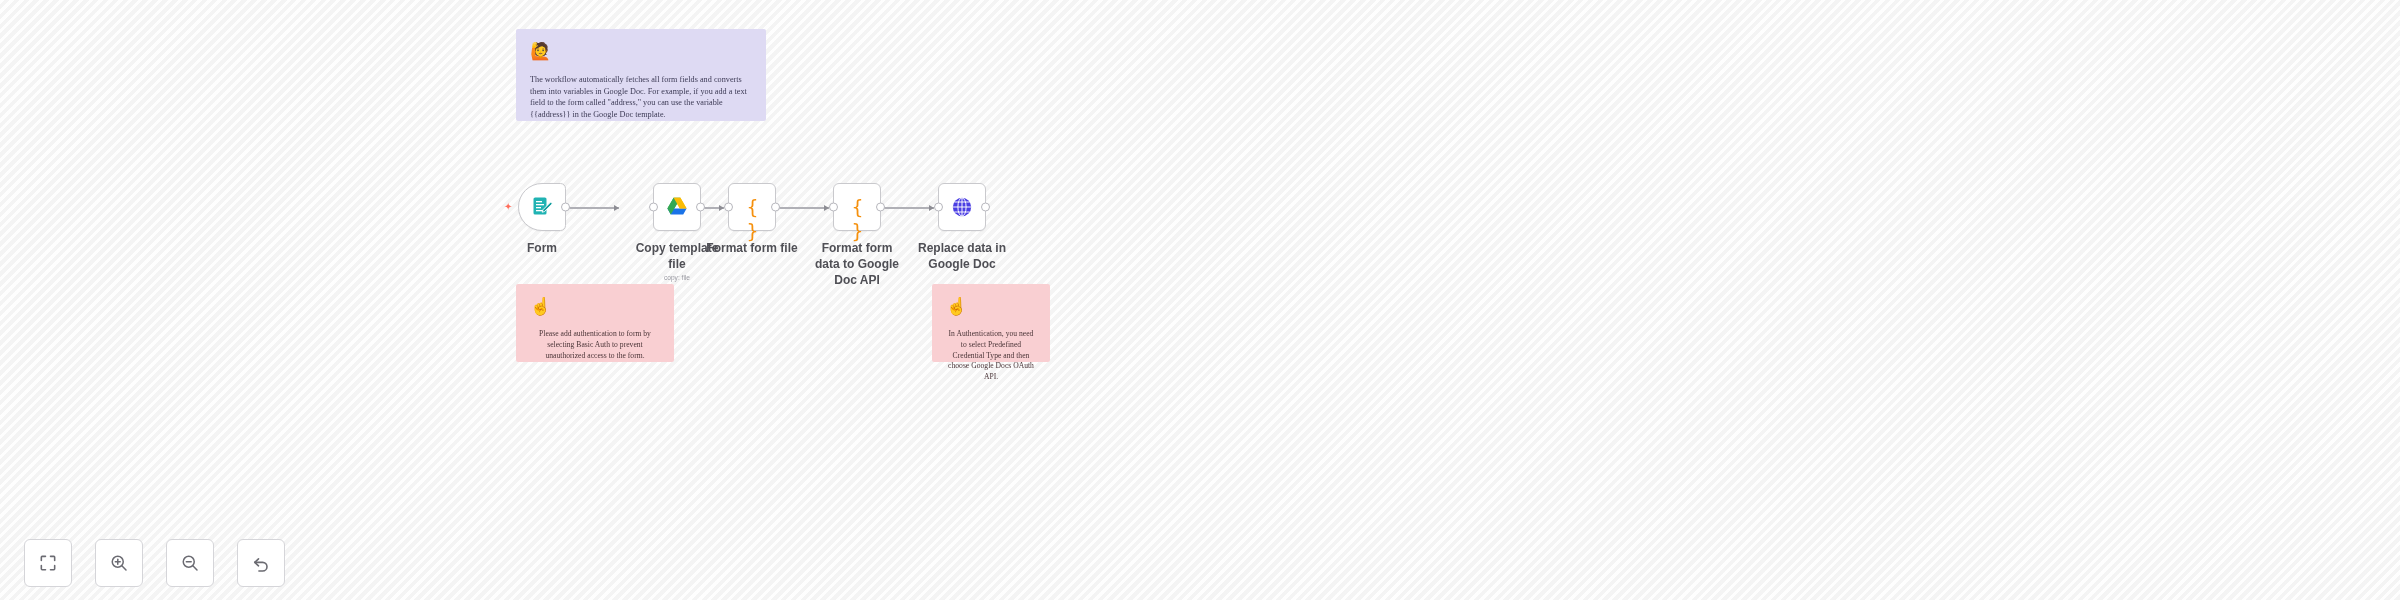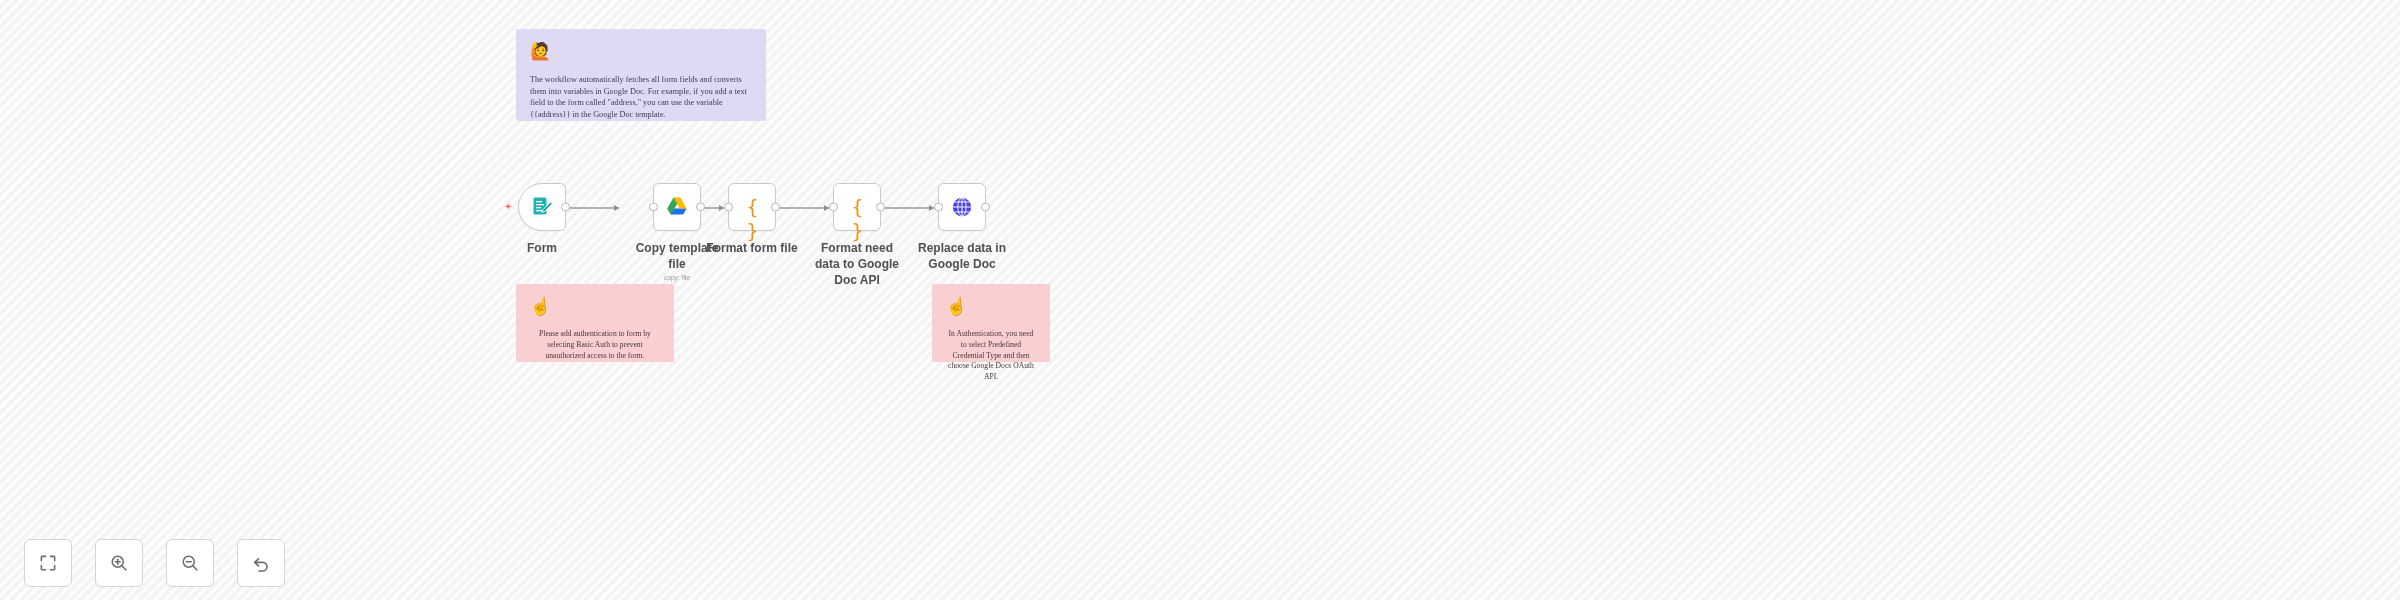--- a/index.html
+++ b/index.html
@@ -247,21 +247,21 @@
     </div>
     <div class="node-label">Format form file</div>
   </div>
 
   <div class="node-wrap" style="left:833px; top:183px;">
     <div class="node-box">
       <span class="node-icon braces">{ }</span>
       <span class="port in"></span>
       <span class="port out"></span>
     </div>
-    <div class="node-label">Format need data to Google Doc API</div>
+    <div class="node-label">Format form data to Google Doc API</div>
   </div>
 
   <div class="node-wrap" style="left:938px; top:183px;">
     <div class="node-box">
       <svg class="node-icon" viewBox="0 0 24 24">
         <circle cx="12" cy="12" r="9.2" fill="#4b3ee3"></circle>
         <g stroke="#ffffff" stroke-width="0.95" fill="none">
           <ellipse cx="12" cy="12" rx="4.1" ry="9.2"></ellipse>
           <line x1="12" y1="2.8" x2="12" y2="21.2"></line>
           <line x1="2.8" y1="12" x2="21.2" y2="12"></line>

